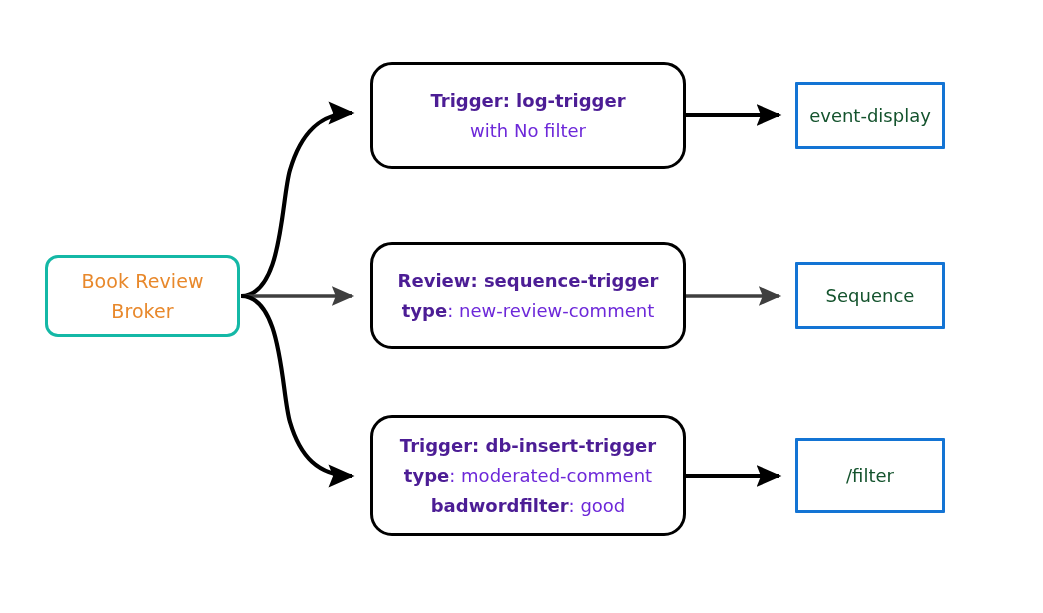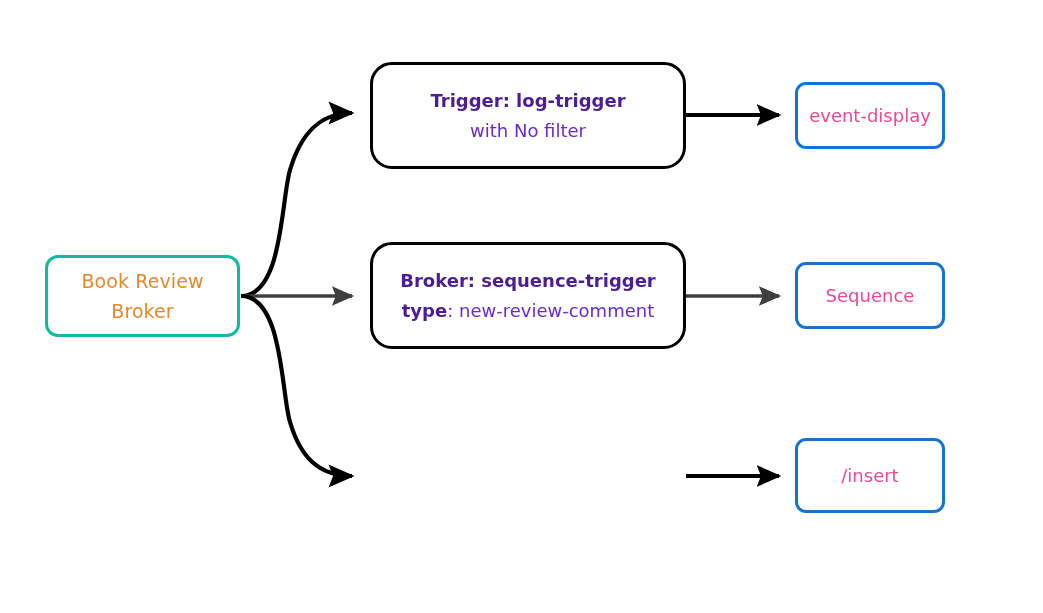--- a/index.html
+++ b/index.html
@@ -47,22 +47,22 @@
   }
   .node-trigger {
     border: 3.4px solid #000000;
     border-radius: 22px;
     color: #1a1a1a;
     font-size: 18px;
     line-height: 30px;
   }
   .node-service {
     border: 3px solid #1374D4;
-    border-radius: 11px;
-    color: #ec4899;
+    border-radius: 1px;
+    color: #14532d;
     font-size: 18px;
     line-height: 30px;
   }
   .line {
     display: block;
     white-space: nowrap;
   }
   .line b {
     font-weight: 700;
     color: #4c1d95;
@@ -109,33 +109,44 @@
     <span class="line">
       <b>Trigger: log-trigger</b>
     </span>
     <span class="line">
       <span class="val">with No filter</span>
     </span>
   </div>
 
   <div class="node node-trigger" style="left:370px; top:242px; width:316px; height:107px;">
     <span class="line">
-      <b>Broker: sequence-trigger</b>
+      <b>Review: sequence-trigger</b>
     </span>
     <span class="line">
       <b>type</b><span class="val">: new-review-comment</span>
     </span>
   </div>
 
+  <div class="node node-trigger" style="left:370px; top:415px; width:316px; height:121px;">
+    <span class="line">
+      <b>Trigger: db-insert-trigger</b>
+    </span>
+    <span class="line">
+      <b>type</b><span class="val">: moderated-comment</span>
+    </span>
+    <span class="line">
+      <b>badwordfilter</b><span class="val">: good</span>
+    </span>
+  </div>
 
   <div class="node node-service" style="left:795px; top:82px; width:150px; height:67px;">
     <span class="line">event-display</span>
   </div>
 
   <div class="node node-service" style="left:795px; top:262px; width:150px; height:67px;text-align:center;">
     <span class="line">Sequence</span>
   </div>
 
   <div class="node node-service" style="left:795px; top:438px; width:150px; height:75px;">
-    <span class="line">/insert</span>
+    <span class="line">/filter</span>
   </div>
 
 </div>
 
 </body></html>

